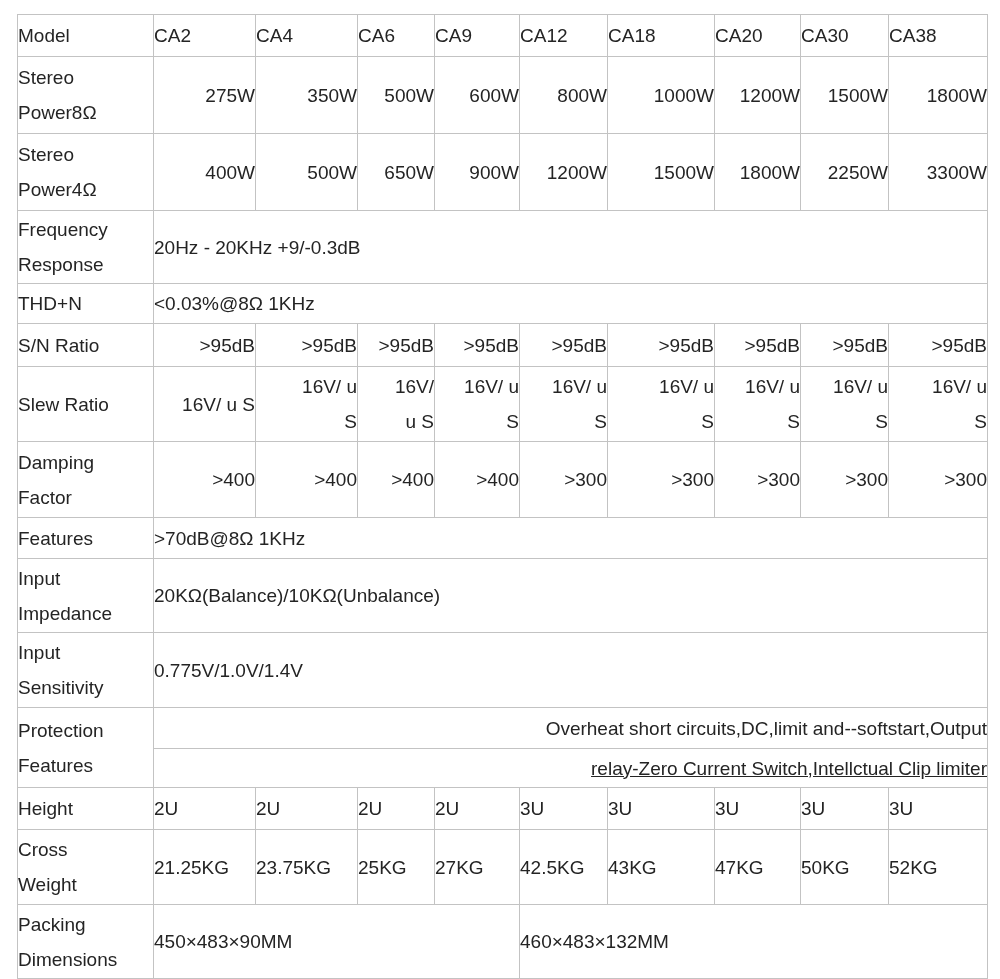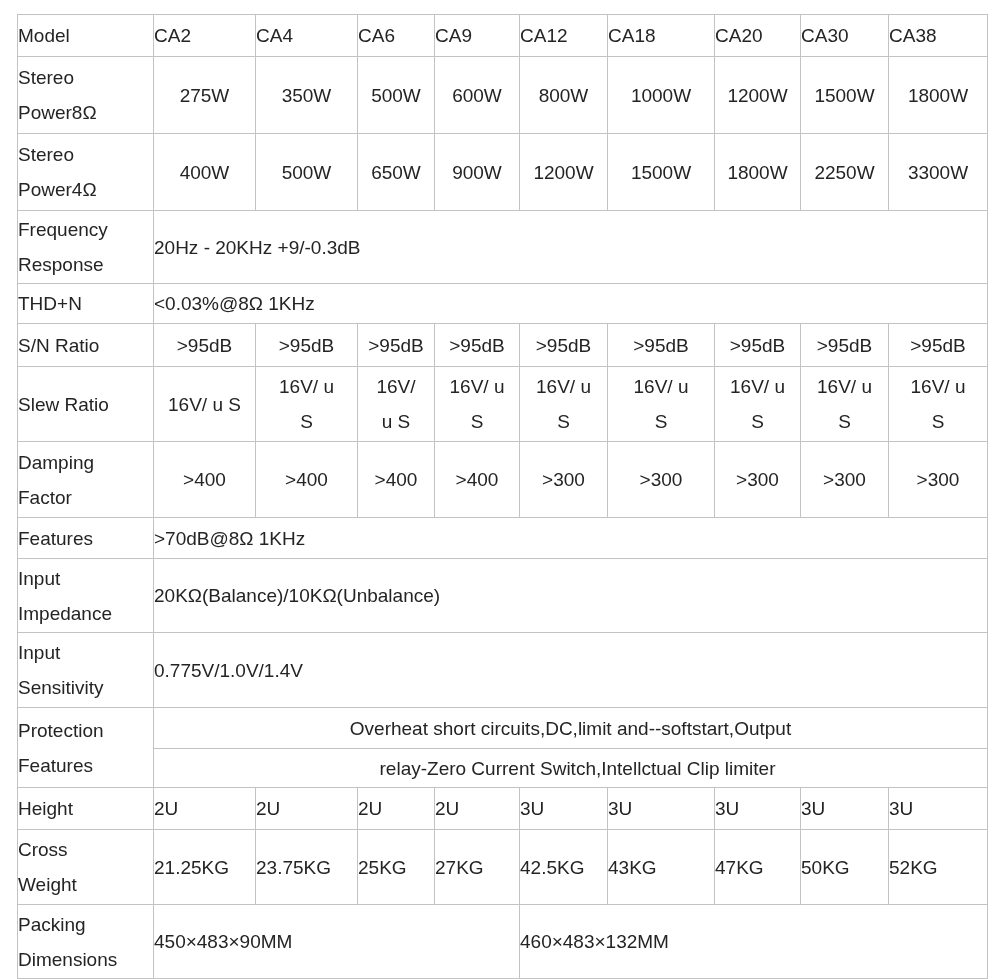--- a/index.html
+++ b/index.html
@@ -25,32 +25,32 @@
     vertical-align:middle;
     padding:0;
     line-height:35px;
     overflow:hidden;
   }
   th.lbl{
     text-align:left;
     padding-left:6px;
     white-space:pre-line;
   }
-  td.l{ text-align:center; padding-left:7px; white-space:pre-line; }
+  td.l{ text-align:right; padding-left:7px; white-space:pre-line; }
   td.c{ text-align:left; white-space:pre-line; }
   tr.h41 > *{ height:41px; }
   tr.h76 > *{ height:76px; }
   tr.h72 > *{ height:72px; }
   tr.h39 > *{ height:39px; }
   tr.h42 > *{ height:42px; }
   tr.h74 > *{ height:74px; }
   tr.h75 > *{ height:75px; }
   tr.h40 > *{ height:40px; }
   tr.h73 > *{ height:73px; }
-  tr.h38 > *{ height:38px; }
+  tr.h38 > *{ height:38px;text-decoration:underline; }
   td.sm{ line-height:33px; }
 </style>
 </head>
 <body>
 
 <table class="spec">
   <colgroup>
     <col style="width:136px">
     <col style="width:102px">
     <col style="width:102px">

